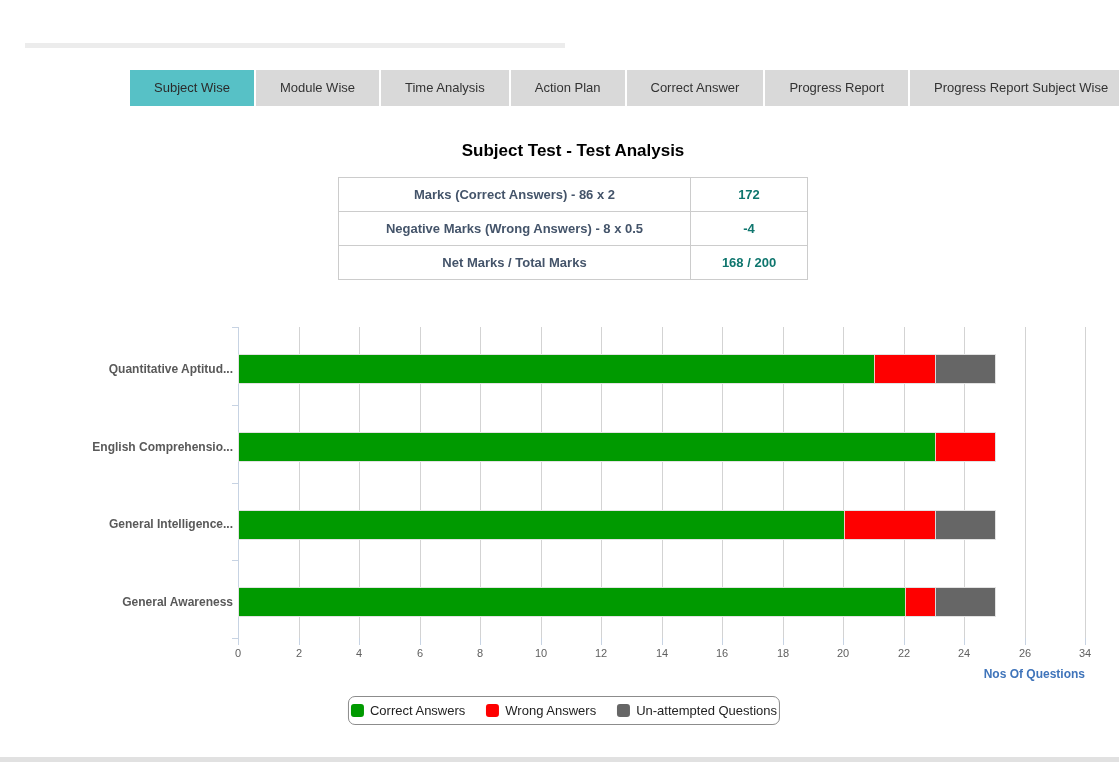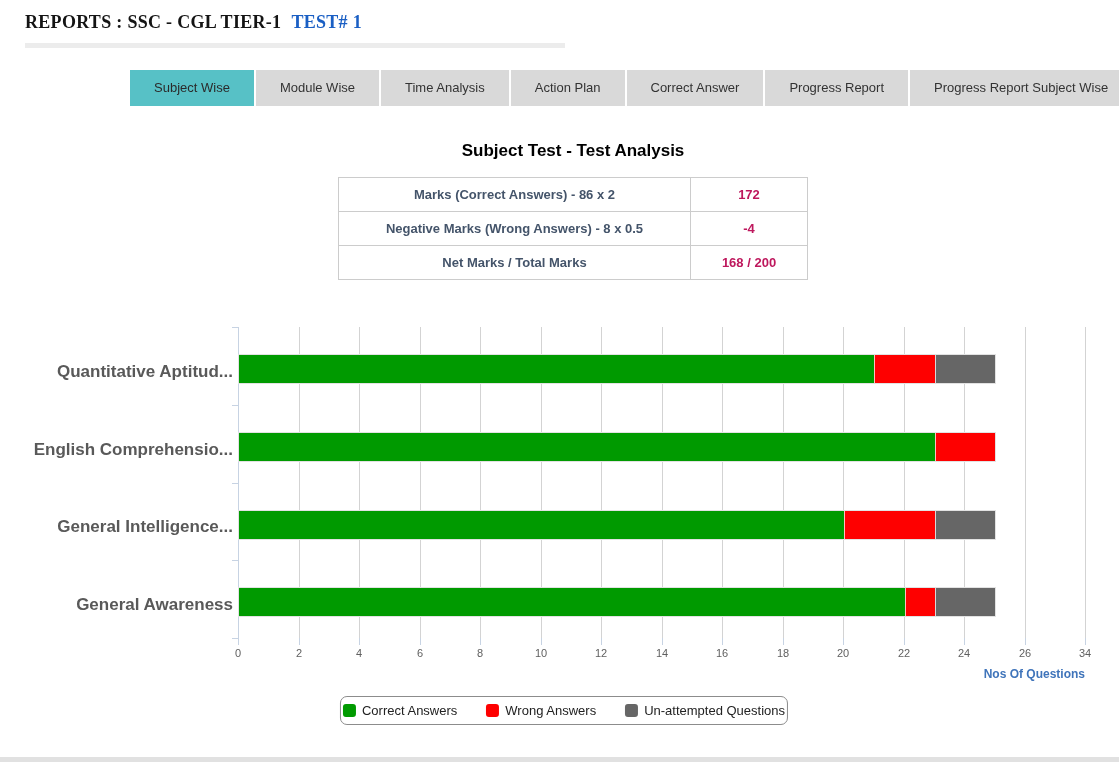--- a/index.html
+++ b/index.html
@@ -19,60 +19,57 @@
   .tab { height:36px; line-height:36px; padding:0 24px; background:#d9d9d9; color:#333;
          font-size:13px; cursor:pointer; white-space:nowrap; }
   .tab.active { background:#57c1c6; color:#2b2b2b; }
 
   
   .analysis-title { position:absolute; left:338px; top:141px; width:470px; text-align:center;
                     font-size:17px; font-weight:700; color:#000000; }
   .analysis-table { position:absolute; left:338px; top:177px; width:470px; border-collapse:collapse; background:#fff; }
   .analysis-table td { border:1px solid #ccc; height:34px; text-align:center; font-size:13px; font-weight:700; }
   td.metric-label { width:352px; color:#44546a; }
-  td.metric-value { color:#be185d; }
+  td.metric-value { color:#0f766e; }
 
   
   #plot { position:absolute; left:238px; top:327px; width:847px; height:311px; }
   .gridline   { position:absolute; top:0; width:1px; height:311px; background:#d3d3d3; }
   .axis-line-y{ position:absolute; top:0; width:1px; height:311px; background:#c7d3e3; }
   .ytick { position:absolute; left:-6px; width:6px; height:1px; background:#c7d3e3; }
   .xtick { position:absolute; top:311px; width:1px; height:7px; background:#c7d3e3; }
   .bar-stack { position:absolute; left:1px; display:flex; height:28px; box-shadow:0 0 0 1px #e2e2e2; }
   .bar-seg { height:100%; }
   .bar-seg + .bar-seg { border-left:1px solid rgba(255,255,255,.75); }
-  .cat-label { position:absolute; left:0; width:233px; text-align:right; font-size:17px;
+  .cat-label { position:absolute; left:0; width:233px; text-align:right; font-size:12px;
                font-weight:700; color:#595959; white-space:nowrap; }
   .xlabel { position:absolute; top:647px; width:60px; margin-left:-30px; text-align:center;
             font-size:11px; color:#606060; }
   .xaxis-title { position:absolute; top:667px; left:885px; width:200px; text-align:right;
                  font-size:12px; font-weight:700; color:#3f74ba; }
 
   
   .menu-btn { position:absolute; left:1066px; top:331px; width:24px; height:22px; padding:2px 3px;
               background:transparent; border:none; cursor:pointer; }
   .menu-bar { width:18px; height:3px; background:#5e5e5e; border-top:1px solid #8a8a8a; margin:0 auto 2px auto; }
 
   
   .legend { position:absolute; top:696px; left:564px; transform:translateX(-50%);
-            display:flex; align-items:flex-start; gap:29px; border:1px solid #8c8c8c; border-radius:7px;
+            display:flex; align-items:flex-start; gap:21px; border:1px solid #8c8c8c; border-radius:7px;
             padding:6px 2px; background:#fff; white-space:nowrap; }
   .legend-item { display:inline-flex; align-items:center; gap:6px; font-size:13px; color:#222; cursor:pointer; }
   .legend-swatch { width:13px; height:13px; border-radius:3px; display:inline-block; }
 
   .bottom-bar { position:absolute; left:0; top:757px; width:1119px; height:5px; background:#e1e1e1; }
 </style>
 </head>
 <body>
 
 <div class="page">
 
-  <div class="report-header">
-    <span>REPORTS : SSC - CGL TIER-1</span><span class="test-label">TEST# 1</span>
-  </div>
   <div class="title-underline"></div>
 
   <div class="tabs" id="tabs">
       <div class="tab active">Subject Wise</div>
       <div class="tab">Module Wise</div>
       <div class="tab">Time Analysis</div>
       <div class="tab">Action Plan</div>
       <div class="tab">Correct Answer</div>
       <div class="tab">Progress Report</div>
       <div class="tab">Progress Report Subject Wise</div>

